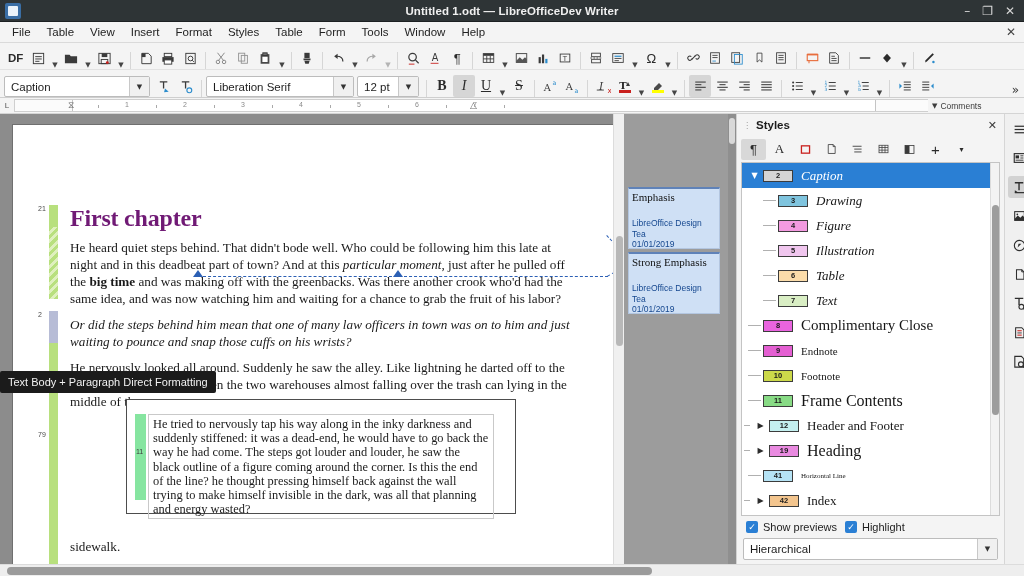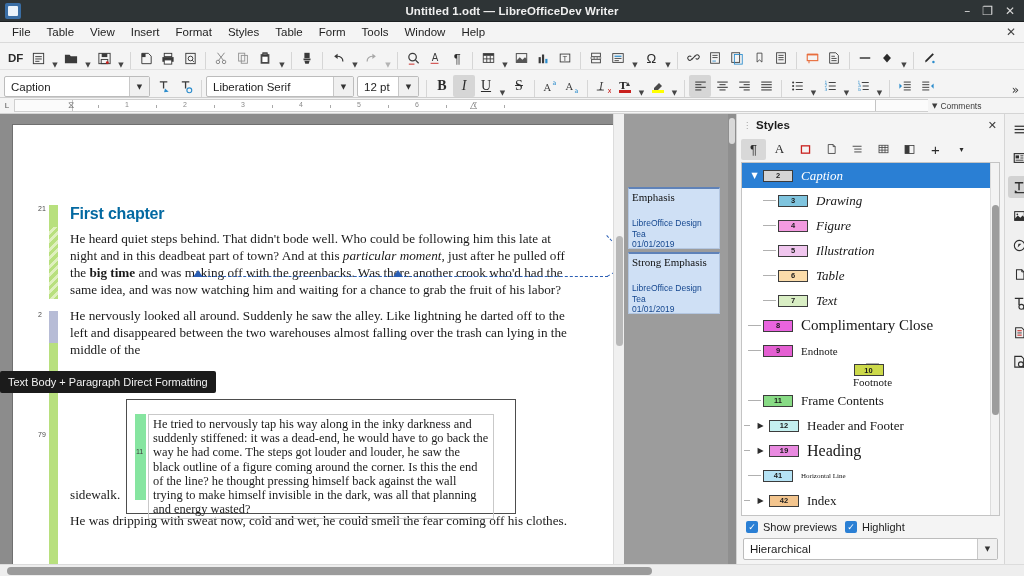--- a/index.html
+++ b/index.html
@@ -151,22 +151,22 @@
     position: relative; width: 624px; background: #8c8c8c;
     overflow: hidden; flex: none;
   }
   .page {
     position: absolute; left: 13px; top: 11px;
     width: 610px; height: 520px; background: #ffffff;
     box-shadow: 0 0 0 1px #6f6f6f;
   }
   .docbody { position: absolute; left: 57px; top: 80px; width: 500px; }
   .chapter-title {
-    font-family: Liberation Sans, sans-serif;
-    font-size: 16px; font-weight: bold; color: #0369a1;
+    font-family: Liberation Serif, serif;
+    font-size: 24px; font-weight: bold; color: #701a75;
     margin-bottom: 7px; letter-spacing: -.2px;
   }
   .para {
     font-family: "Liberation Serif", serif;
     font-size: 13.2px; line-height: 17px; color: #1a1a1a;
     margin-bottom: 9px; text-align: left;
   }
   .para.ital { font-style: italic; }
   .para em { font-style: italic; }
   .para strong { font-weight: bold; }
@@ -830,20 +830,21 @@
           <span class="num">2</span>
         </div>
         <div class="chgbar" style="left:36px;top:218px;height:186px;background:#b8e07e;">
           <span class="num" style="top:88px;">79</span>
         </div>
         <div class="chgbar" style="left:36px;top:404px;height:118px;background:#b8e07e;"></div>
 
         <div class="docbody">
           <div class="chapter-title">First chapter</div>
           <div class="para">He heard quiet steps behind. That didn't bode well. Who could be following him this late at night and in this deadbeat part of town? And at this <em>particular moment</em>, just after he pulled off the <strong>big time</strong> and was making off with the greenbacks. Was there another crook who'd had the same idea, and was now watching him and waiting for a chance to grab the fruit of his labor?</div>
+          <div class="para ital">Or did the steps behind him mean that one of many law officers in town was on to him and just waiting to pounce and snap those cuffs on his wrists?</div>
           <div class="para">He nervously looked all around. Suddenly he saw the alley. Like lightning he darted off to the left and disappeared between the two warehouses almost falling over the trash can lying in the middle of the</div>
           <div class="para" style="margin-top:128px;">sidewalk.</div>
           <div class="para">He was dripping with sweat now, cold and wet, he could smell the fear coming off his clothes.</div>
         </div>
 
         <div class="textframe">
           <div class="fbar"></div>
           <div class="fnum">11</div>
           <div class="inner">He tried to nervously tap his way along in the inky darkness and suddenly stiffened: it was a dead-end, he would have to go back the way he had come. The steps got louder and louder, he saw the black outline of a figure coming around the corner. Is this the end of the line? he thought pressing himself back against the wall trying to make himself invisible in the dark, was all that planning and energy wasted?</div>
         </div>
@@ -969,29 +970,29 @@
         <div class="strow" style="padding-left:4px;">
           <span class="dash" style="margin-left:2px;"></span>
           <span class="chip" style="background:#e964df;">8</span>
           <span class="sname" style="font-size:15px;">Complimentary Close</span>
         </div>
         <div class="strow" style="padding-left:4px;">
           <span class="dash" style="margin-left:2px;"></span>
           <span class="chip" style="background:#e45fd2;">9</span>
           <span class="sname" style="font-size:11px;">Endnote</span>
         </div>
-        <div class="strow" style="padding-left:4px;flex-direction:column;">
+        <div class="strow" style="padding-left:4px;">
           <span class="dash" style="margin-left:2px;"></span>
           <span class="chip" style="background:#ccd94a;">10</span>
           <span class="sname" style="font-size:11px;">Footnote</span>
         </div>
         <div class="strow" style="padding-left:4px;">
           <span class="dash" style="margin-left:2px;"></span>
           <span class="chip" style="background:#88db85;">11</span>
-          <span class="sname" style="font-size:13px;font-family:Liberation Serif, serif;">Frame Contents</span>
+          <span class="sname" style="font-size:16px;font-family:Liberation Serif, serif;">Frame Contents</span>
         </div>
         <div class="strow" style="padding-left:2px;">
           <span class="dash" style="width:6px;"></span>
           <span class="twisty">▶</span>
           <span class="chip" style="background:#c4f0f0;">12</span>
           <span class="sname" style="font-size:13px;">Header and Footer</span>
         </div>
         <div class="strow" style="padding-left:2px;">
           <span class="dash" style="width:6px;"></span>
           <span class="twisty">▶</span>

